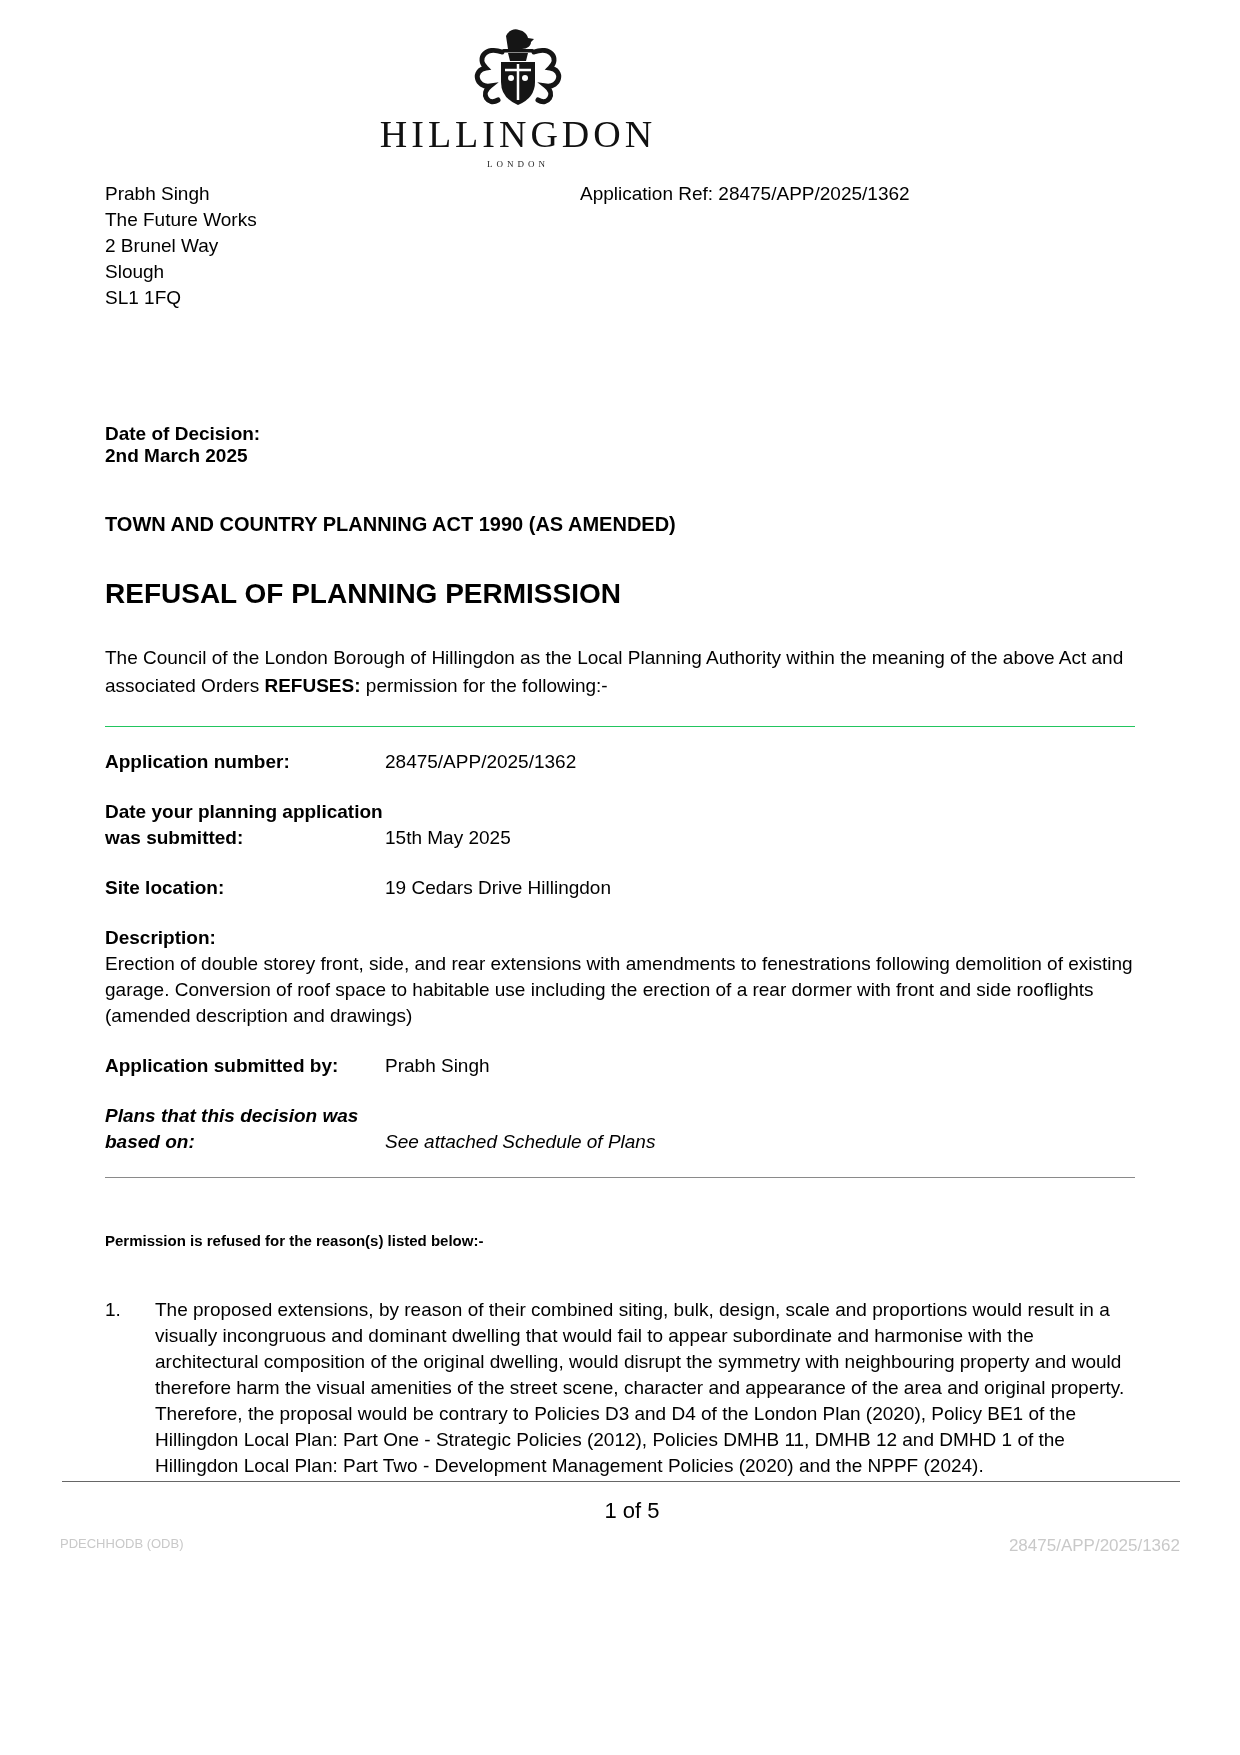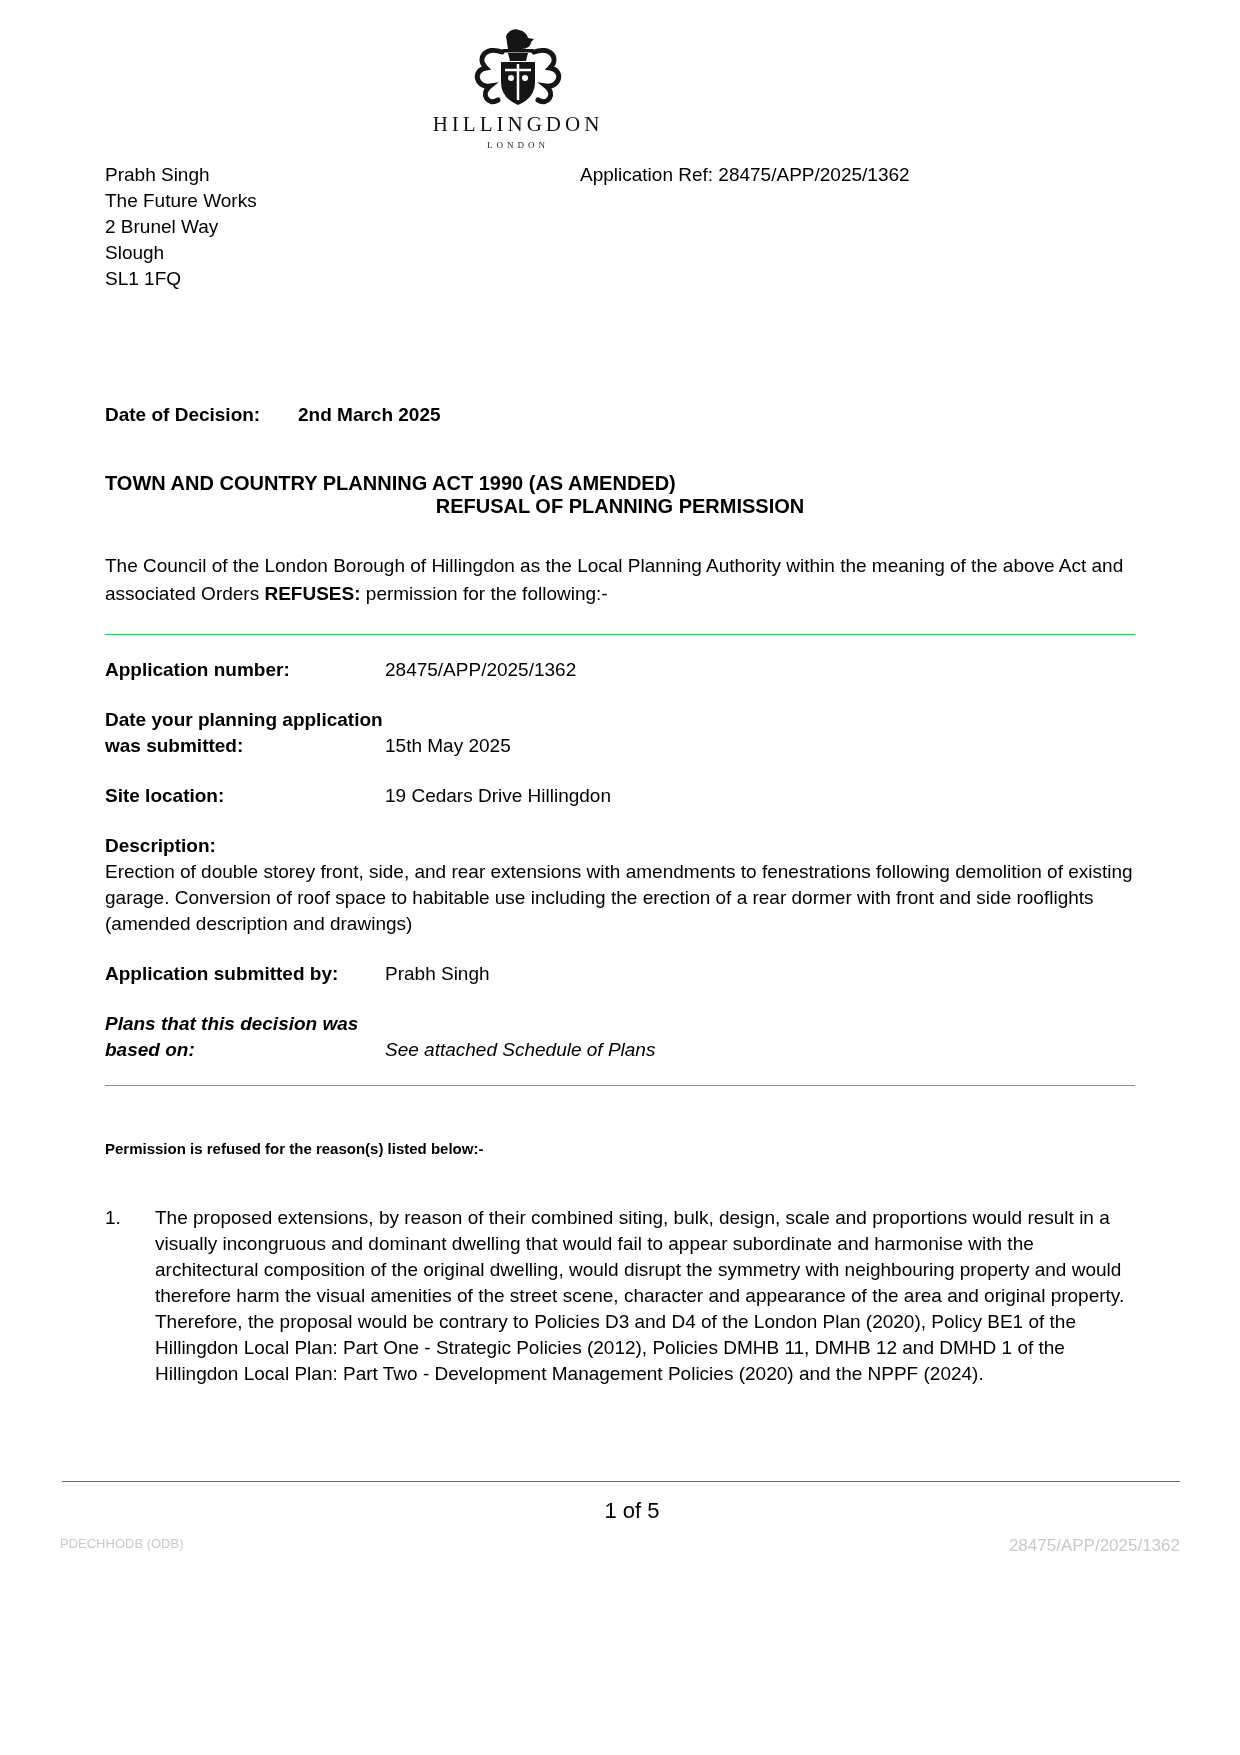--- a/index.html
+++ b/index.html
@@ -16,21 +16,21 @@
 
   
   .logo-block {
     width: 280px;
     margin: 26px 0 0 378px;
     text-align: center;
   }
   .crest { display: block; margin: 0 auto 2px auto; }
   .logo-title {
     font-family: "Liberation Serif", serif;
-    font-size: 21px;
+    font-size: 38px;
     letter-spacing: 4px;
     color: #111;
     white-space: nowrap;
   }
   .logo-subtitle {
     font-family: "Liberation Serif", serif;
     font-size: 9px;
     letter-spacing: 4px;
     color: #222;
     margin-top: 3px;
@@ -43,26 +43,26 @@
   .app-ref {
     position: absolute;
     left: 475px; 
     top: 0;
     font-size: 19px;
     line-height: 26px;
     white-space: nowrap;
   }
 
   
-  .decision-row { display: flex; margin-top: 112px; font-weight: bold; font-size: 19px; }
+  .decision-row { display: flex; margin-top: 112px; font-weight: bold; font-size: 19px; flex-direction: column; }
   .decision-label { width: 193px; }
 
   
   .heading-act { margin-top: 46px; text-align: left; font-weight: bold; font-size: 20px; }
-  .heading-refusal { text-align: center; font-weight: bold; font-size: 20px; }
+  .heading-refusal { margin-top: 42px; text-align: left; font-weight: bold; font-size: 28px; }
 
   
   .intro { margin-top: 34px; font-size: 19px; line-height: 28px; }
 
   
   .details {
     margin-top: 26px;
     border-top: 1px solid #22c55e;
     border-bottom: 1px solid #8a8a8a;
     padding: 22px 0 18px 0;

